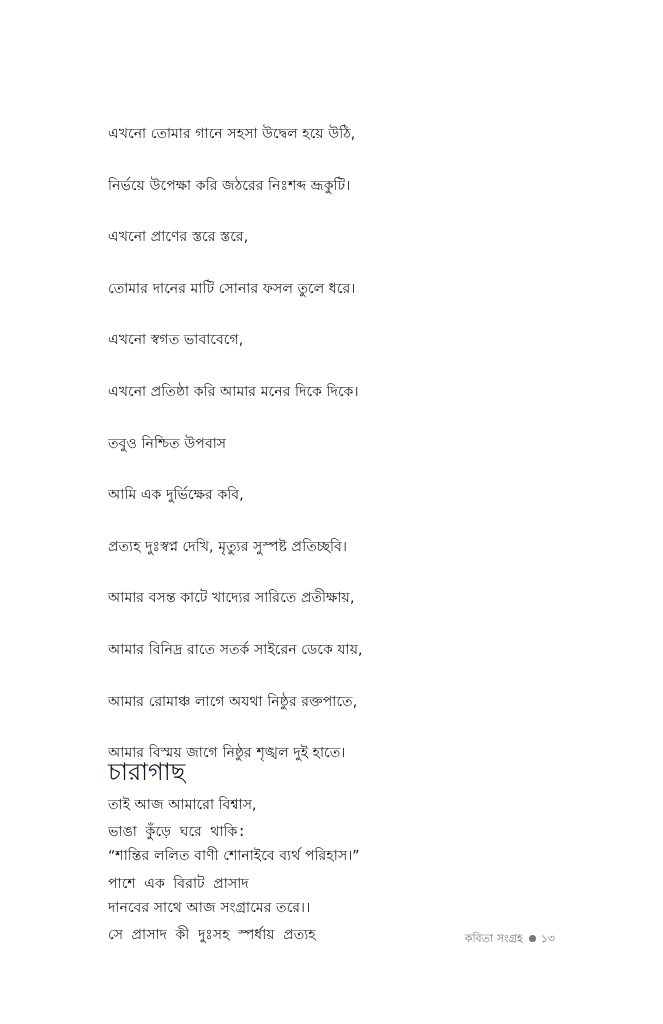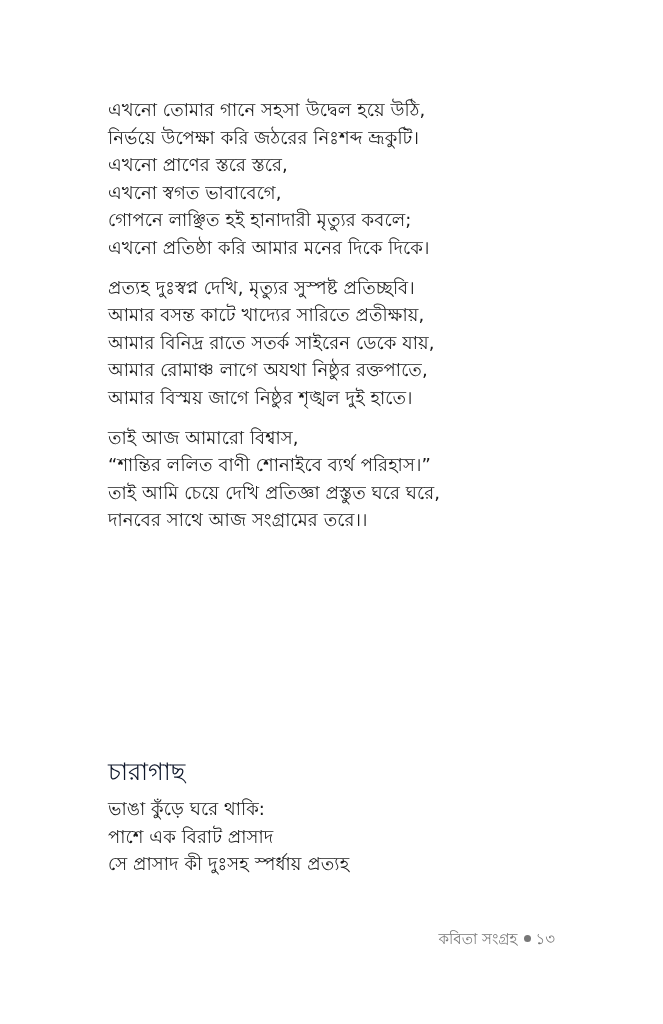--- a/index.html
+++ b/index.html
@@ -4,59 +4,60 @@
 <style>
   html, body { margin: 0; padding: 0; background: #ffffff; }
   body {
     width: 663px; height: 1024px; position: relative; overflow: hidden;
     font-family: "DejaVu Sans", "Liberation Sans", sans-serif;
     color: #1a1a1a;
   }
   .page { position: absolute; left: 108px; top: 96px; width: 460px; }
   .stanza { margin: 0; }
   .line {
-    font-size: 18px; line-height: 27.6px; height: 27.6px;
-    white-space: nowrap; letter-spacing: 0.1px;
+    font-size: 14px; line-height: 27.6px; height: 27.6px;
+    white-space: nowrap; letter-spacing: 0.1px; margin-top: 24px;
   }
   .stanza + .stanza { margin-top: 12px; }
   .poem-title {
     position: absolute; left: 108px; top: 756px;
     font-size: 24px; line-height: 32px; font-weight: normal; color: #0f172a;
     margin: 0;
   }
-  .poem2 { position: absolute; left: 108px; top: 795px; width: 460px; }
+  .poem2 { position: absolute; left: 108px; top: 795px; width: 460px; font-family: Liberation Mono, monospace; }
   .footer {
     position: absolute; right: 108px; top: 927px;
-    font-size: 15px; line-height: 24px; color: #777777; white-space: nowrap;
+    font-size: 11px; line-height: 24px; color: #777777; white-space: nowrap;
   }
   .footer .dot { display: inline-block; width: 7px; height: 7px; border-radius: 50%; background: #777; margin: 0 5px 2px 6px; vertical-align: middle; }
 </style>
 </head>
 <body>
 
 <div class="page">
   <div class="stanza">
     <div class="line">এখনো তোমার গানে সহসা উদ্বেল হয়ে উঠি,</div>
     <div class="line">নির্ভয়ে উপেক্ষা করি জঠরের নিঃশব্দ ভ্রূকুটি।</div>
     <div class="line">এখনো প্রাণের স্তরে স্তরে,</div>
+    <div class="line">তোমার দানের মাটি সোনার ফসল তুলে ধরে।</div>
     <div class="line">এখনো স্বগত ভাবাবেগে,</div>
-    <div class="line">গোপনে লাঞ্ছিত হই হানাদারী মৃত্যুর কবলে;</div>
     <div class="line">এখনো প্রতিষ্ঠা করি আমার মনের দিকে দিকে।</div>
   </div>
   <div class="stanza">
+    <div class="line">তবুও নিশ্চিত উপবাস</div>
+    <div class="line">আমি এক দুর্ভিক্ষের কবি,</div>
     <div class="line">প্রত্যহ দুঃস্বপ্ন দেখি, মৃত্যুর সুস্পষ্ট প্রতিচ্ছবি।</div>
     <div class="line">আমার বসন্ত কাটে খাদ্যের সারিতে প্রতীক্ষায়,</div>
     <div class="line">আমার বিনিদ্র রাতে সতর্ক সাইরেন ডেকে যায়,</div>
     <div class="line">আমার রোমাঞ্চ লাগে অযথা নিষ্ঠুর রক্তপাতে,</div>
     <div class="line">আমার বিস্ময় জাগে নিষ্ঠুর শৃঙ্খল দুই হাতে।</div>
   </div>
   <div class="stanza">
     <div class="line">তাই আজ আমারো বিশ্বাস,</div>
     <div class="line">“শান্তির ললিত বাণী শোনাইবে ব্যর্থ পরিহাস।”</div>
-    <div class="line">তাই আমি চেয়ে দেখি প্রতিজ্ঞা প্রস্তুত ঘরে ঘরে,</div>
     <div class="line">দানবের সাথে আজ সংগ্রামের তরে।।</div>
   </div>
 </div>
 
 <h2 class="poem-title">চারাগাছ</h2>
 
 <div class="poem2">
   <div class="line">ভাঙা কুঁড়ে ঘরে থাকি:</div>
   <div class="line">পাশে এক বিরাট প্রাসাদ</div>
   <div class="line">সে প্রাসাদ কী দুঃসহ স্পর্ধায় প্রত্যহ</div>

